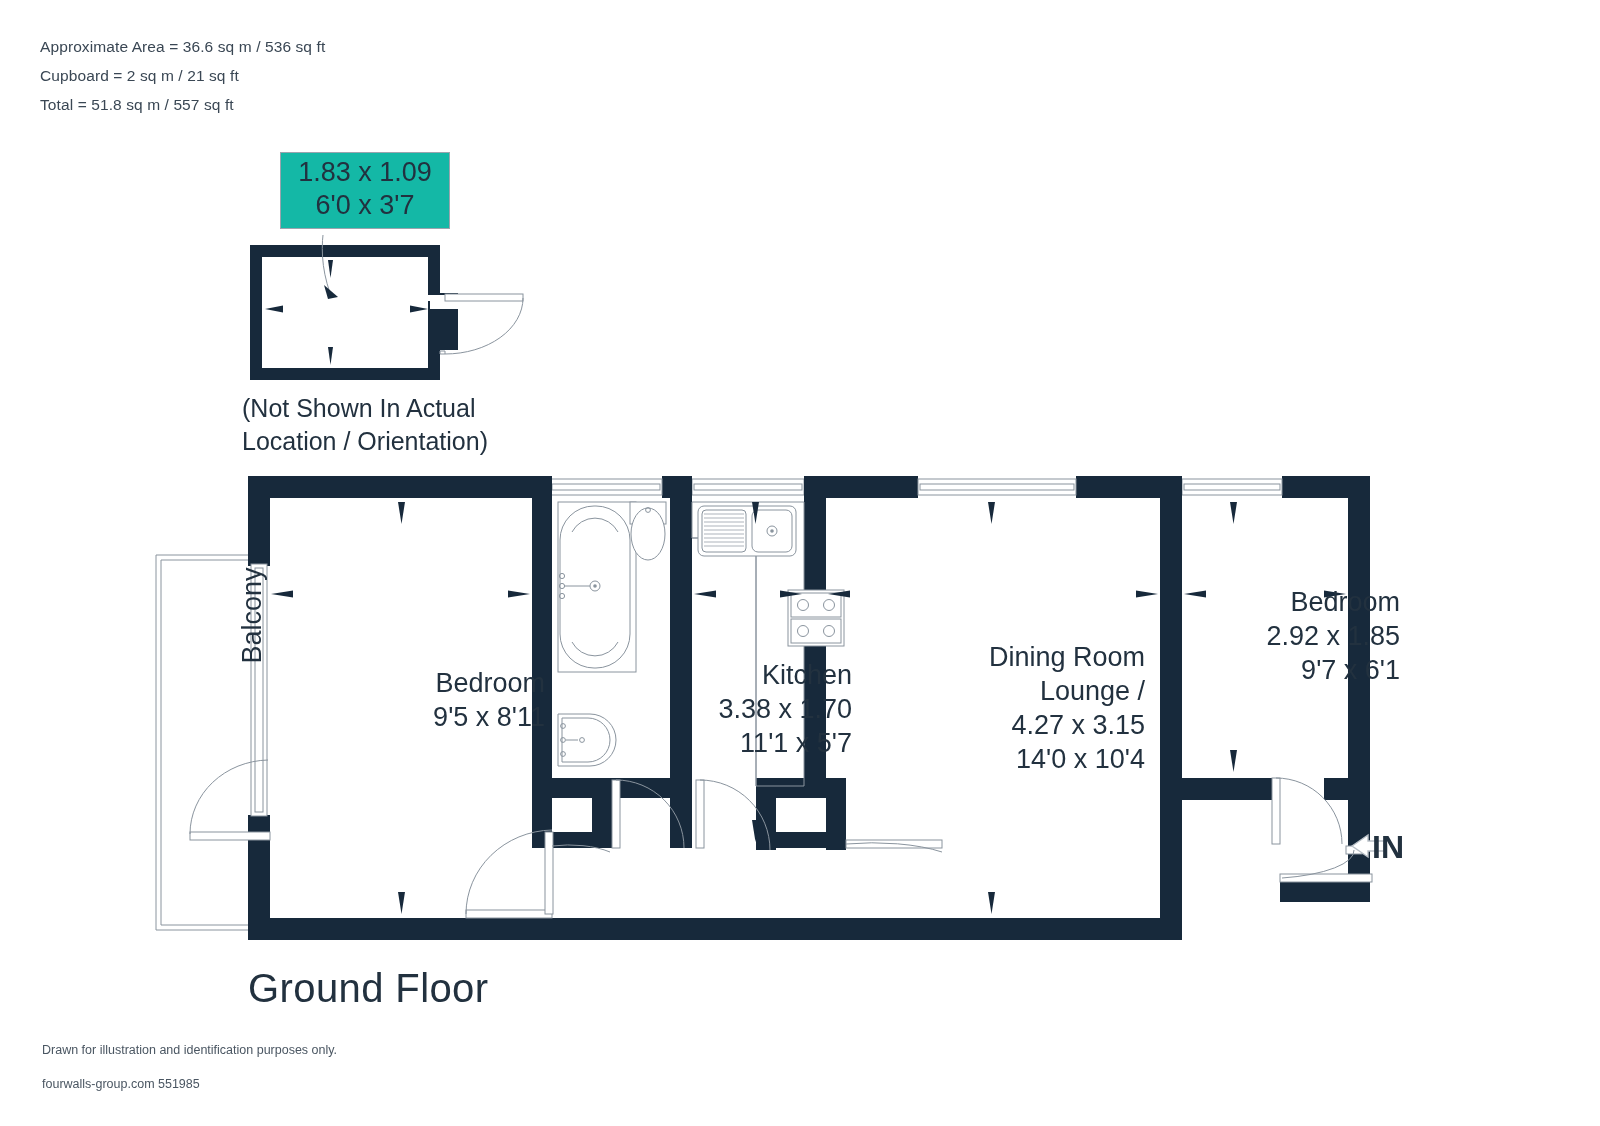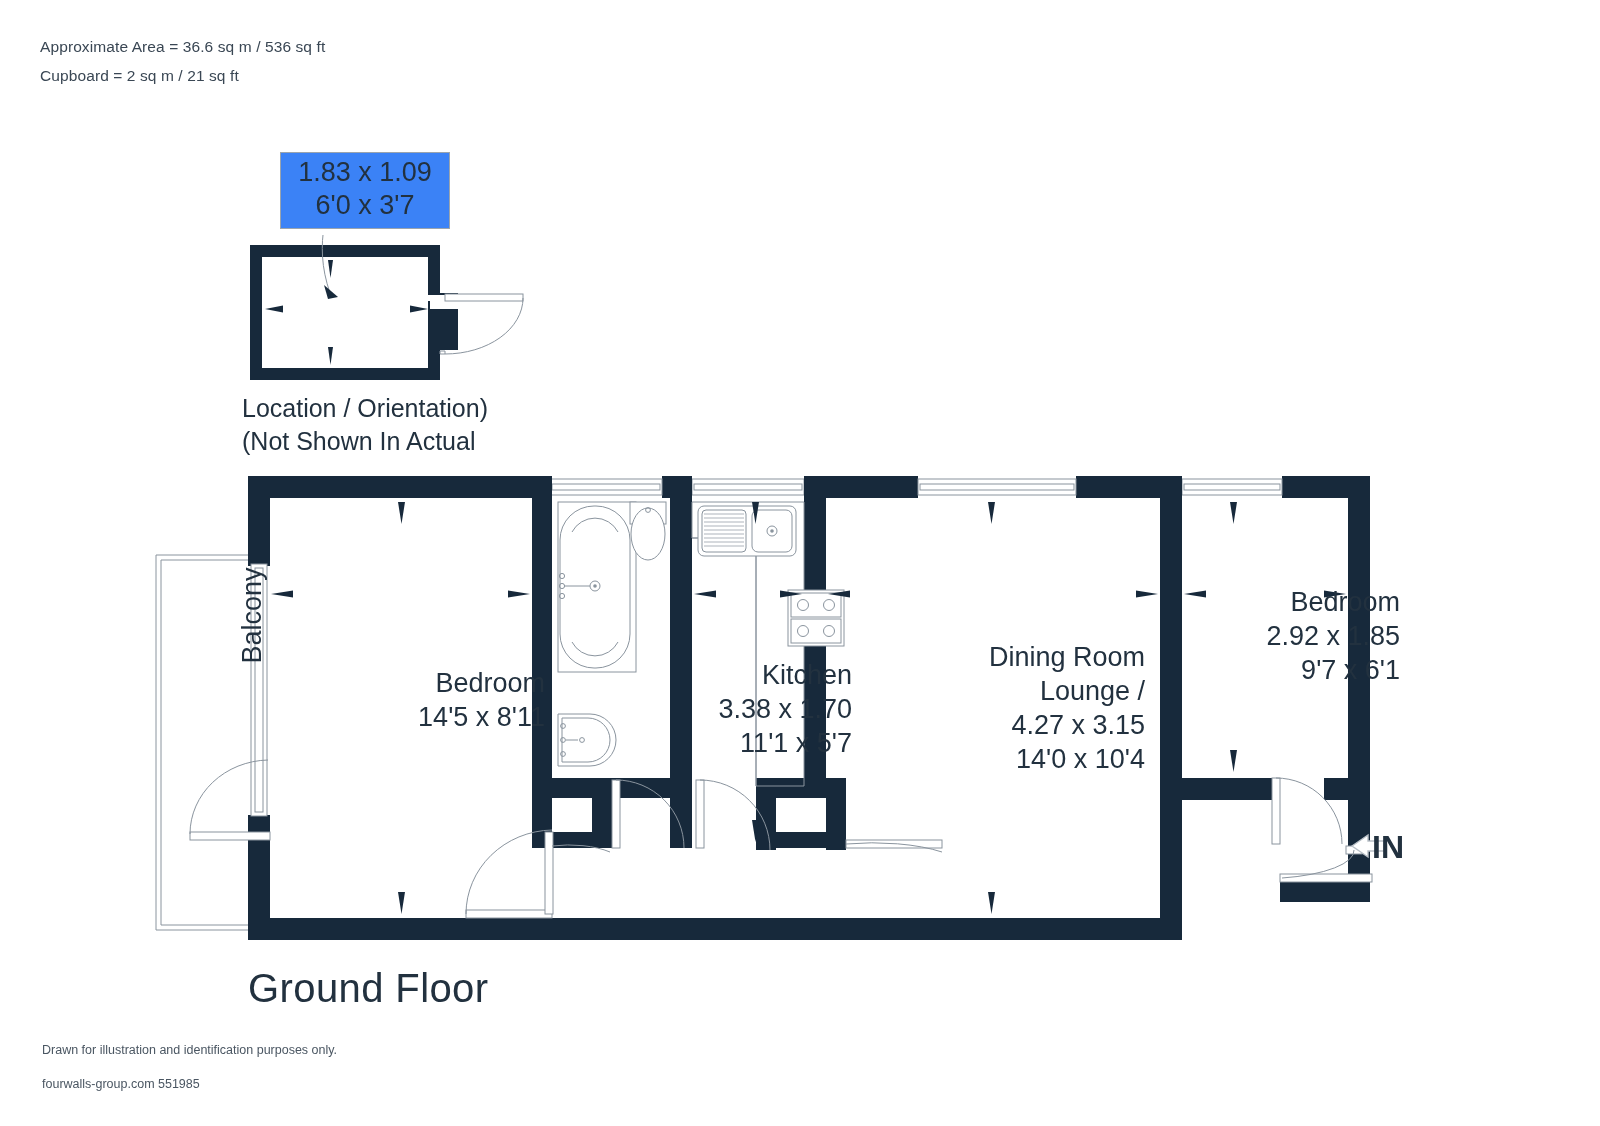--- a/index.html
+++ b/index.html
@@ -14,21 +14,21 @@
   
   #header{left:40px;top:32px;width:700px;}
   #header div{
     font-size:15.5px;line-height:29px;color:#3a4754;letter-spacing:.1px;
     white-space:nowrap;
   }
 
   
   #cupboard-callout{
     left:280px;top:152px;width:170px;
-    border:1px solid #9aa4ae;background:#3b82f6;
+    border:1px solid #9aa4ae;background:#14b8a6;
     text-align:center;padding:3px 6px 6px 6px;box-sizing:border-box;
   }
   #cupboard-callout div{font-size:27px;line-height:33px;color:#22313f;white-space:nowrap;}
 
   #notshown{left:242px;top:392px;width:420px;}
   #notshown div{font-size:25px;line-height:33px;color:#22313f;white-space:nowrap;}
 
   
   #ground-floor-title{
     left:248px;top:963px;font-size:40px;line-height:50px;color:#22313f;letter-spacing:.4px;
@@ -57,20 +57,21 @@
   #in-text{left:1372px;top:828px;font-size:32px;line-height:38px;color:#22313f;font-weight:bold;}
 
   svg{display:block;}
 </style>
 </head>
 <body>
 
 <div class="abs" id="header">
   <div>Approximate Area = 36.6 sq m / 536 sq ft</div>
   <div>Cupboard = 2 sq m / 21 sq ft</div>
+  <div>Total = 51.8 sq m / 557 sq ft</div>
 </div>
 
 <div class="abs" id="cupboard-callout">
   <div>1.83 x 1.09</div>
   <div>6'0 x 3'7</div>
 </div>
 
 <svg class="abs" id="cupboard-plan" style="left:240px;top:235px;" width="310" height="160">
 
   <path d="M10,10 H200 V58 H218 V115 H200 V145 H10 Z" fill="#17293b" stroke="none"></path>
@@ -88,22 +89,22 @@
   <path d="M88,112 l5,0 l-2.5,18 Z" fill="#17293b"></path>
   <path d="M25,74 l18,-3.5 l0,7 Z" fill="#17293b"></path>
   <path d="M188,74 l-18,-3.5 l0,7 Z" fill="#17293b"></path>
   <line x1="189" y1="66" x2="189" y2="83" stroke="#17293b" stroke-width="2"></line>
 
   <path d="M98,-64 C90,-30 72,6 90,58" fill="none" stroke="#8a949e" stroke-width="1"></path>
   <path d="M84,50 l14,12 l-10,2 Z" fill="#17293b"></path>
 </svg>
 
 <div class="abs" id="notshown">
+  <div>(Not Shown In Actual</div>
   <div>Location / Orientation)</div>
-  <div>(Not Shown In Actual</div>
 </div>
 
 <svg class="abs" id="main-plan" style="left:140px;top:460px;" width="1300" height="490">
 
   <g>
     <path d="M16,95 H126 V470 H16 Z" fill="none" stroke="#8a949e" stroke-width="1"></path>
     <path d="M21,100 H126 V465 H21 Z" fill="none" stroke="#8a949e" stroke-width="1"></path>
   </g>
 
   <g>
@@ -286,21 +287,21 @@
     <path d="M1206,134 l-22,-3.5 l0,7 Z" fill="#17293b"></path>
     <path d="M1090,42 l7,0 l-3.5,22 Z" fill="#17293b"></path>
     <path d="M1090,290 l7,0 l-3.5,22 Z" fill="#17293b"></path>
 
     <path d="M416,134 l-22,-3.5 l0,7 Z" fill="#17293b" opacity="0"></path>
   </g>
 </svg>
 
 <div class="abs room-label" id="label-bed-left">
   <div class="name">Bedroom</div>
-  <div class="dim">14'5 x 8'11</div>
+  <div class="dim">9'5 x 8'11</div>
 </div>
 
 <div class="abs room-label" id="label-kitchen">
   <div class="name">Kitchen</div>
   <div class="dim">3.38 x 1.70</div>
   <div class="dim">11'1 x 5'7</div>
 </div>
 
 <div class="abs room-label" id="label-lounge">
   <div class="name">Dining Room</div>

